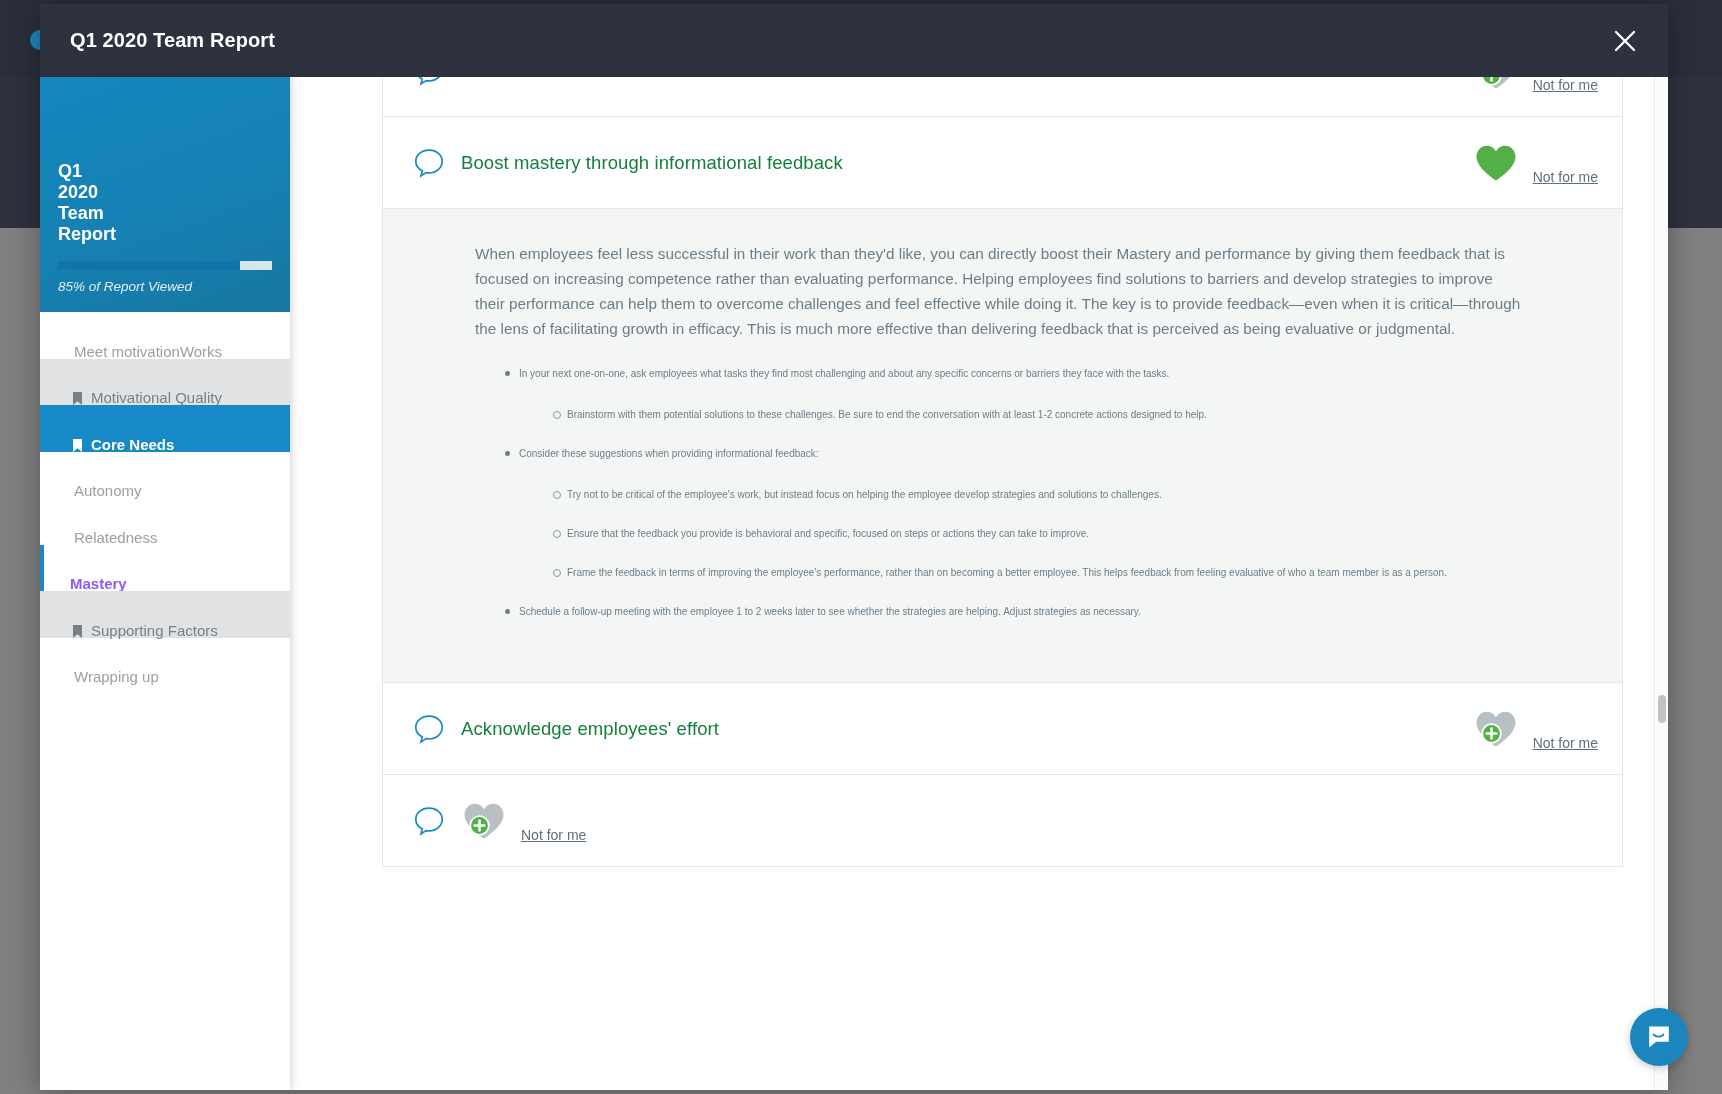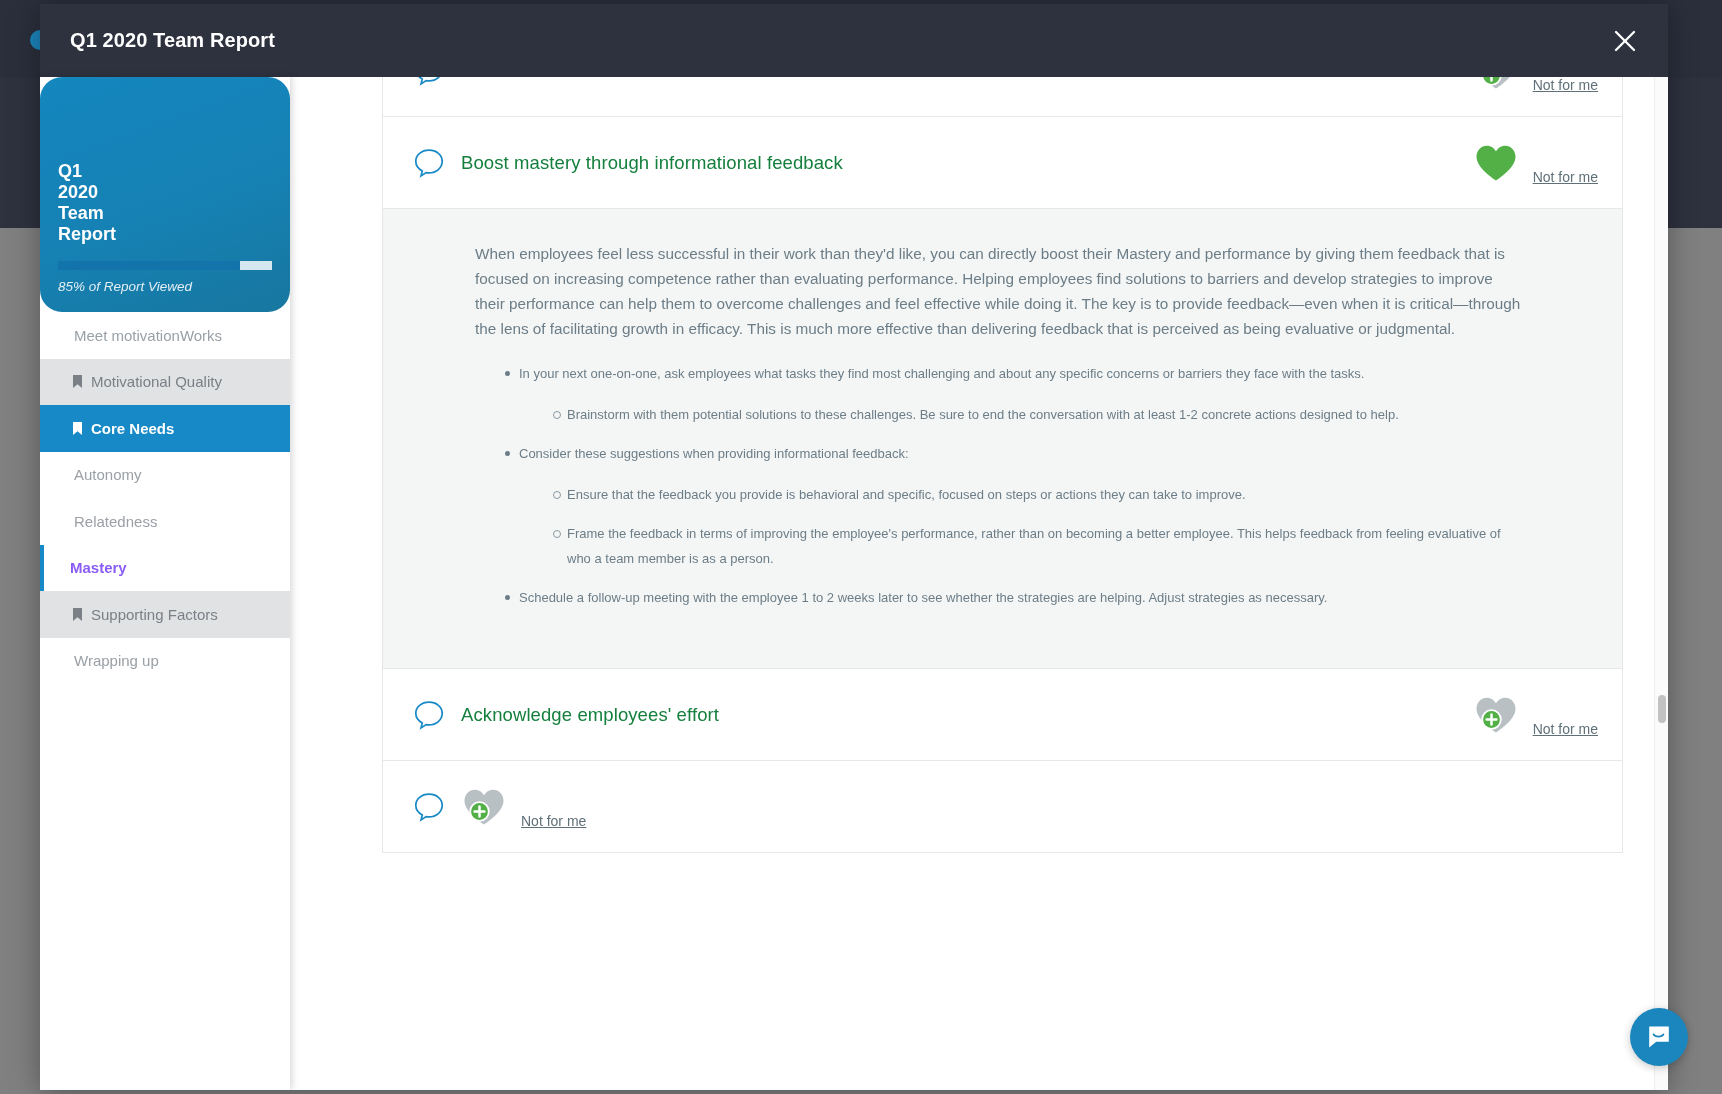--- a/index.html
+++ b/index.html
@@ -75,21 +75,20 @@
     display: flex; flex-direction: column;
     box-shadow: 2px 0 7px rgba(0,0,0,.16);
     z-index: 3;
   }
   #sidebar-hero {
     background: linear-gradient(160deg,#1487bf 0%,#1680b2 60%,#17779f 100%);
     height: 235px;
     padding: 0 18px 0 18px;
     display: flex; flex-direction: column; justify-content: flex-end;
     padding-bottom: 18px;
-    border-radius: 22px;
   }
   #hero-title {
     color: #fff;
     font-size: 18px;
     font-weight: bold;
     line-height: 21px;
     white-space: pre-line;
     margin-bottom: 16px;
   }
   #progress-track {
@@ -104,21 +103,21 @@
     background: #1274ab;
   }
   #progress-label {
     color: #e3eef4;
     font-size: 13.5px;
     font-style: italic;
   }
 
   .nav-item {
     height: 46.5px;
-    display: flex; align-items: center;
+    display: flex; align-items: flex-end;
     padding-left: 18px;
     font-size: 15px;
     color: #9aa0a6;
     cursor: pointer;
     border-left: 4px solid transparent;
     position: relative;
   }
   .nav-item .nav-label { line-height: 1; }
   .nav-item.section {
     background: #e0e2e4;
@@ -210,21 +209,21 @@
     font-size: 15.3px;
     line-height: 25px;
     color: #6c7d87;
   }
   ul.lvl1 {
     list-style: none;
     margin: 0; padding: 0 0 0 30px;
   }
   ul.lvl1 > li {
     position: relative;
-    font-size: 13px;
+    font-size: 10px;
     line-height: 25px;
     color: #6c7d87;
     padding-left: 14px;
     margin-bottom: 14px;
   }
   ul.lvl1 > li::before {
     content: "";
     position: absolute;
     left: 0; top: 10px;
     width: 5px; height: 5px;
@@ -387,20 +386,21 @@
                 <span class="not-for-me">Not for me</span>
               </div>
             </div>
             <div class="detail">
               <p>When employees feel less successful in their work than they'd like, you can directly boost their Mastery and performance by giving them feedback that is focused on increasing competence rather than evaluating performance. Helping employees find solutions to barriers and develop strategies to improve their performance can help them to overcome challenges and feel effective while doing it. The key is to provide feedback—even when it is critical—through the lens of facilitating growth in efficacy. This is much more effective than delivering feedback that is perceived as being evaluative or judgmental.</p>
               <ul class="lvl1">
                 <li><span>In your next one-on-one, ask employees what tasks they find most challenging and about any specific concerns or barriers they face with the tasks.</span><ul class="lvl2">
                     <li><span>Brainstorm with them potential solutions to these challenges. Be sure to end the conversation with at least 1-2 concrete actions designed to help.</span></li>
                   </ul></li>
                 <li><span>Consider these suggestions when providing informational feedback:</span><ul class="lvl2">
+                    <li><span>Try not to be critical of the employee's work, but instead focus on helping the employee develop strategies and solutions to challenges.</span></li>
                     <li><span>Ensure that the feedback you provide is behavioral and specific, focused on steps or actions they can take to improve.</span></li>
                     <li><span>Frame the feedback in terms of improving the employee's performance, rather than on becoming a better employee. This helps feedback from feeling evaluative of who a team member is as a person.</span></li>
                   </ul></li>
                 <li><span>Schedule a follow-up meeting with the employee 1 to 2 weeks later to see whether the strategies are helping. Adjust strategies as necessary.</span></li>
               </ul>
             </div>
             <div class="row">
               <svg class="speech-icon" viewBox="0 0 32 32" aria-hidden="true">
                 <path d="M16 3.2C8.6 3.2 2.8 8.2 2.8 14.3c0 4.1 2.6 7.7 6.5 9.6l-1.3 5 5.2-3.3c.9.15 1.85.23 2.8.23 7.4 0 13.2-5 13.2-11.5S23.4 3.2 16 3.2z" fill="none" stroke="#1789c6" stroke-width="1.7"></path>
               </svg>

